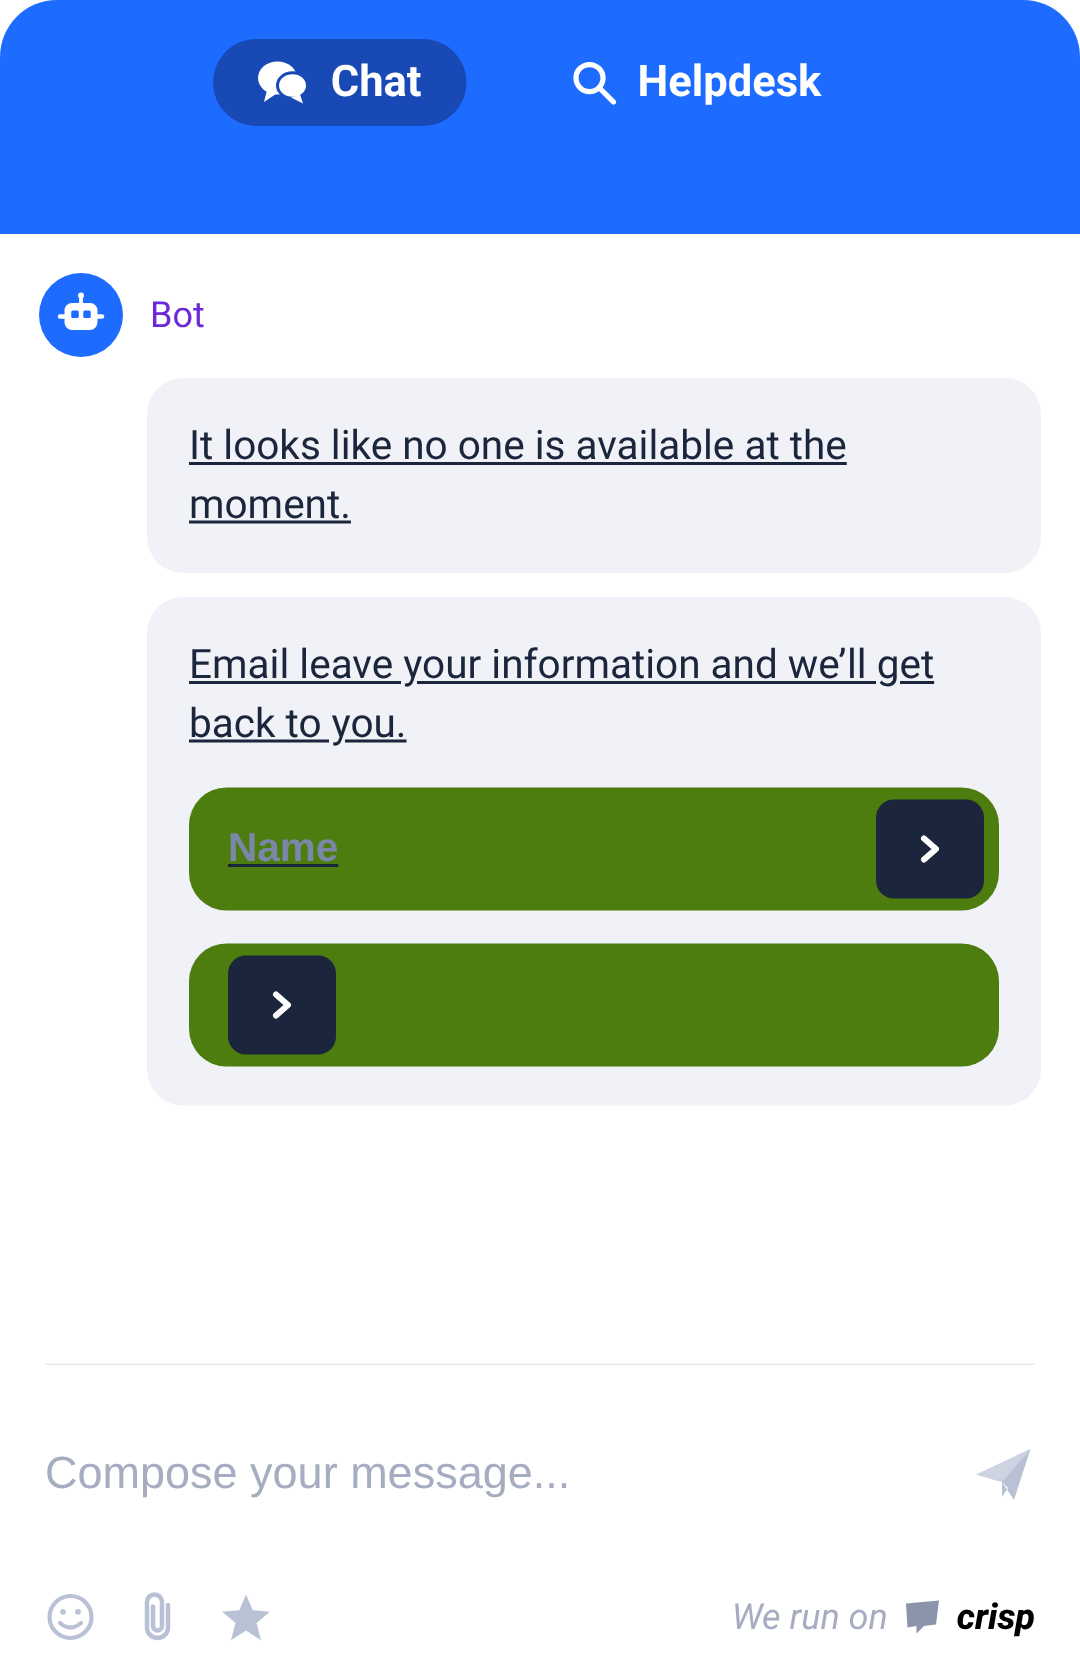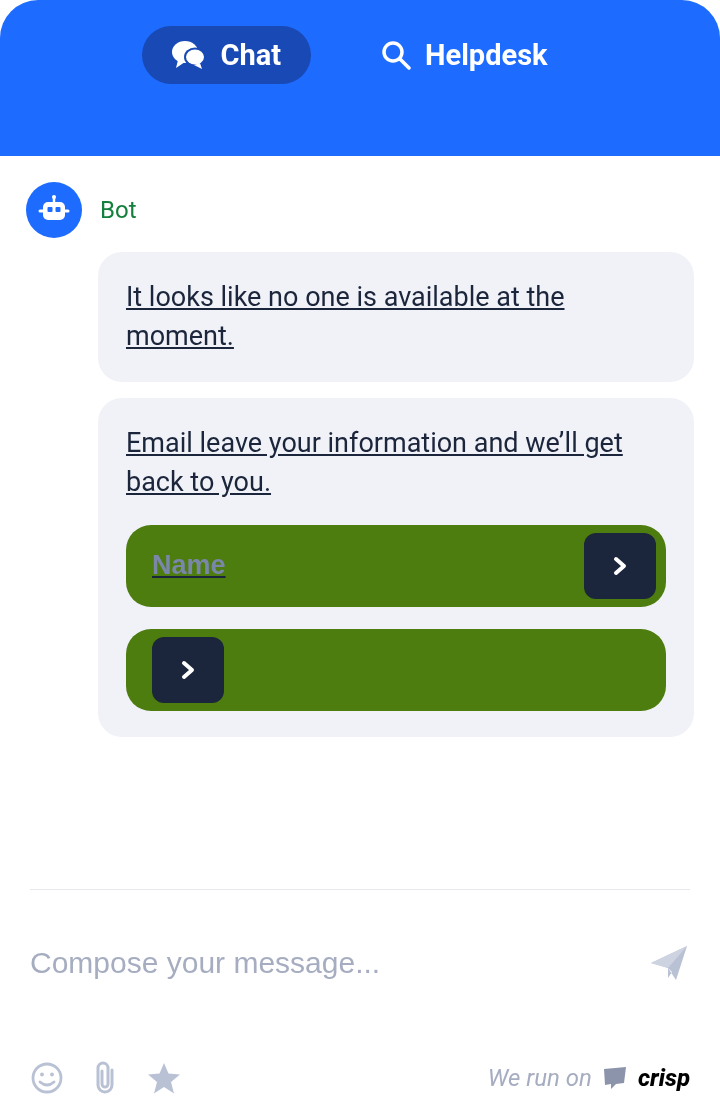--- a/index.html
+++ b/index.html
@@ -59,21 +59,21 @@
       gap: 18px;
       margin-bottom: 14px;
     }
     .avatar {
       width: 56px; height: 56px;
       border-radius: 50%;
       background: #1d6bff;
       display: flex; align-items: center; justify-content: center;
     }
     .sender-name {
-      color: #15803d;
+      color: #6d28d9;
       font-size: 24px;
     }
 
     .messages { padding-left: 72px; }
     .bubble {
       background: #f0f2f7;
       border-radius: 24px;
       padding: 26px 28px;
       font-size: 27px;
       color: #1b253b;
@@ -119,21 +119,21 @@
       padding: 0 30px 24px;
     }
     .divider {
       border-top: 1px solid #e7e9ef;
       margin: 0 0 52px 0;
     }
     .compose-row {
       display: flex;
       align-items: center;
       justify-content: space-between;
-      margin-bottom: 76px;
+      margin-bottom: 56px;
     }
     .compose-input {
       flex: 1;
       border: none;
       outline: none;
       font-size: 30px;
       color: #1b253b;
       background: transparent;
     }
     .compose-input::placeholder { color: #a6adc1; }

